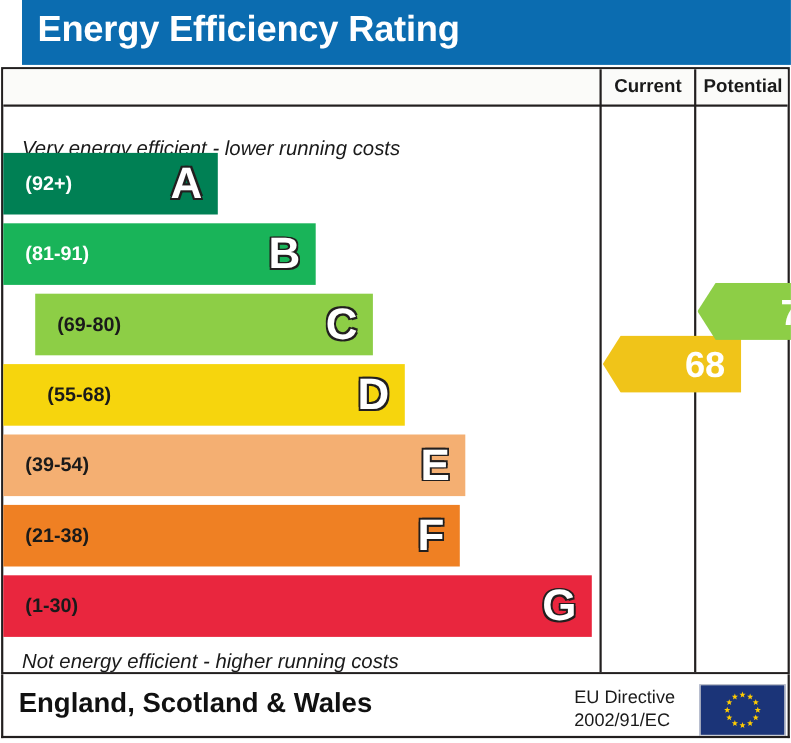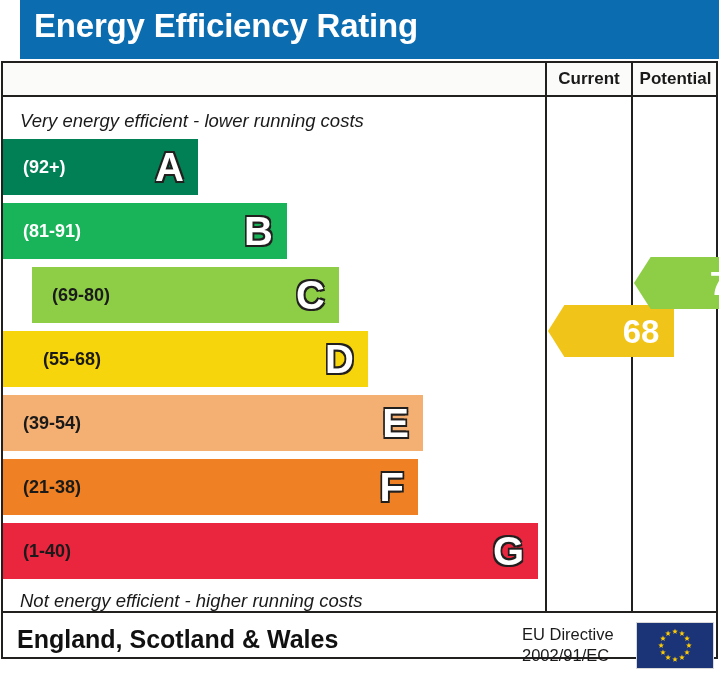--- a/index.html
+++ b/index.html
@@ -87,21 +87,21 @@
 
   
   .caption {
     position: absolute;
     left: 17px;
     font-style: italic;
     font-size: 18.5px;
     color: #1a1a1a;
     white-space: nowrap;
   }
-  .caption.top    { top: 47px; }
+  .caption.top    { top: 61px; }
   .caption.bottom { top: 527px; }
 
   
   .band {
     position: absolute;
     left: 0;
     height: 56px;
     box-sizing: border-box;
   }
   .band-range {
@@ -149,21 +149,21 @@
     padding-left: 14px;
     line-height: 1;
   }
 
   
   .footer {
     position: absolute;
     left: 1px;
     top: 613px;
     width: 717px;
-    height: 46px;
+    height: 58px;
     border: 2px solid #221f1f;
     border-top: none;
     box-sizing: border-box;
     background: #ffffff;
     padding-left: 24px;
   }
   .footer-region {
     position: absolute;
     left: 14px;
     top: 12px;
@@ -238,21 +238,21 @@
       <span class="band-range" style="color: rgb(26, 26, 26);">(39-54)</span>
       <span class="band-letter">E</span>
     </div>
 
     <div class="band" style="top: 396px; width: 415px; background: rgb(239, 128, 35);">
       <span class="band-range" style="color: rgb(26, 26, 26);">(21-38)</span>
       <span class="band-letter">F</span>
     </div>
 
     <div class="band" style="top: 460px; width: 535px; background: rgb(233, 38, 62);">
-      <span class="band-range" style="color: rgb(26, 26, 26);">(1-40)</span>
+      <span class="band-range" style="color: rgb(26, 26, 26);">(1-30)</span>
       <span class="band-letter">G</span>
     </div>
 
     <div class="marker" style="left: 545px; top: 242px; width: 80px; background: rgb(240, 196, 25);">
       <span class="marker-value">68</span>
     </div>
     <div class="marker" style="left: 631px; top: 194px; width: 82px; background: rgb(141, 206, 70);">
       <span class="marker-value">77</span>
     </div>
 

